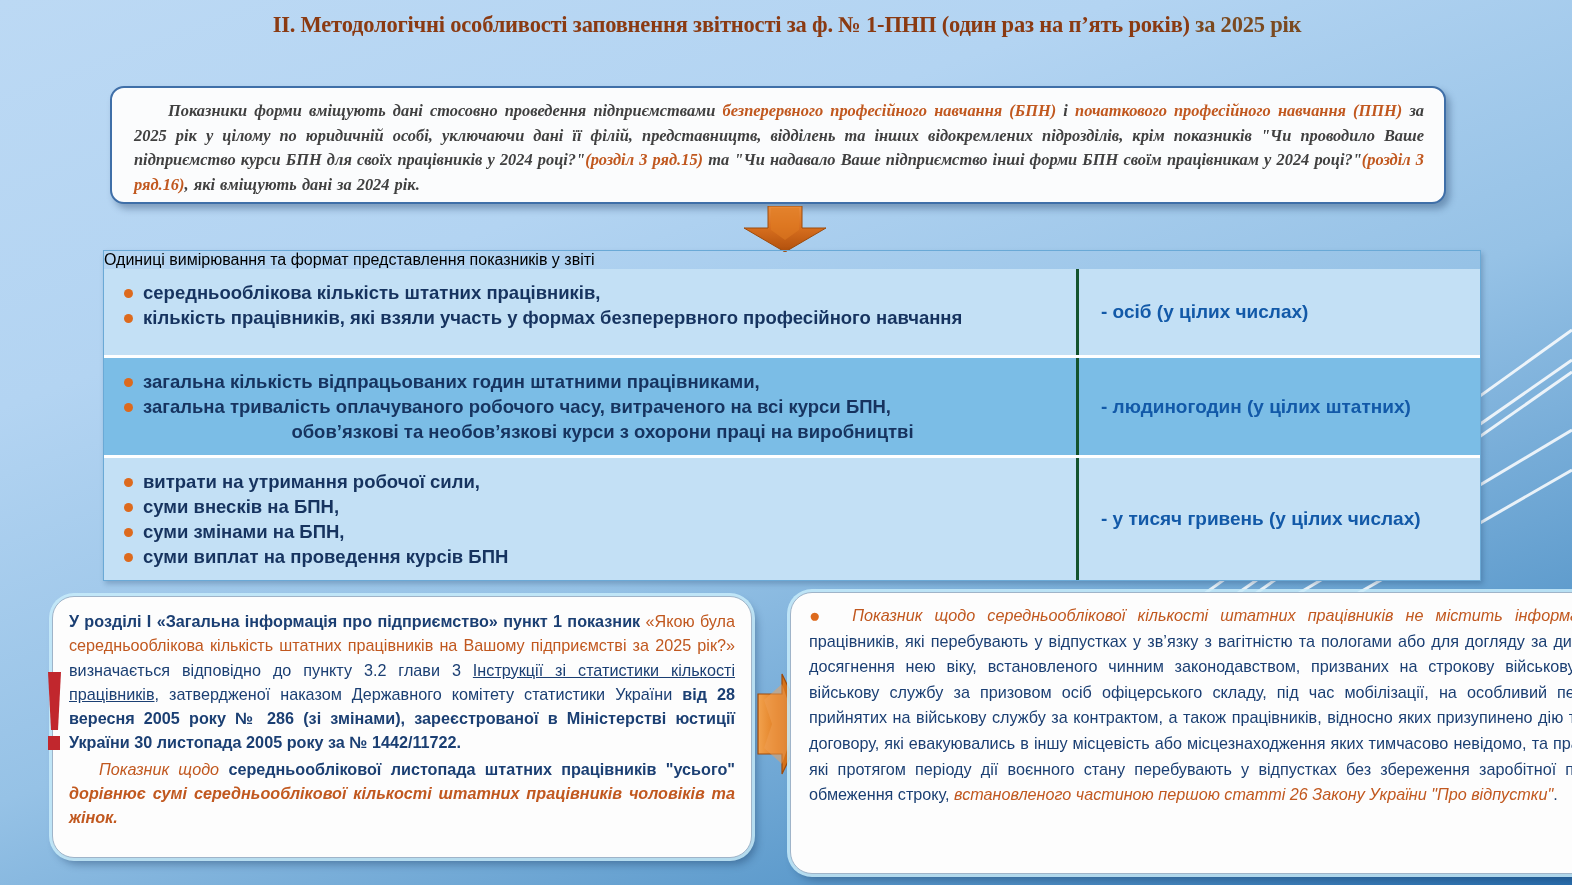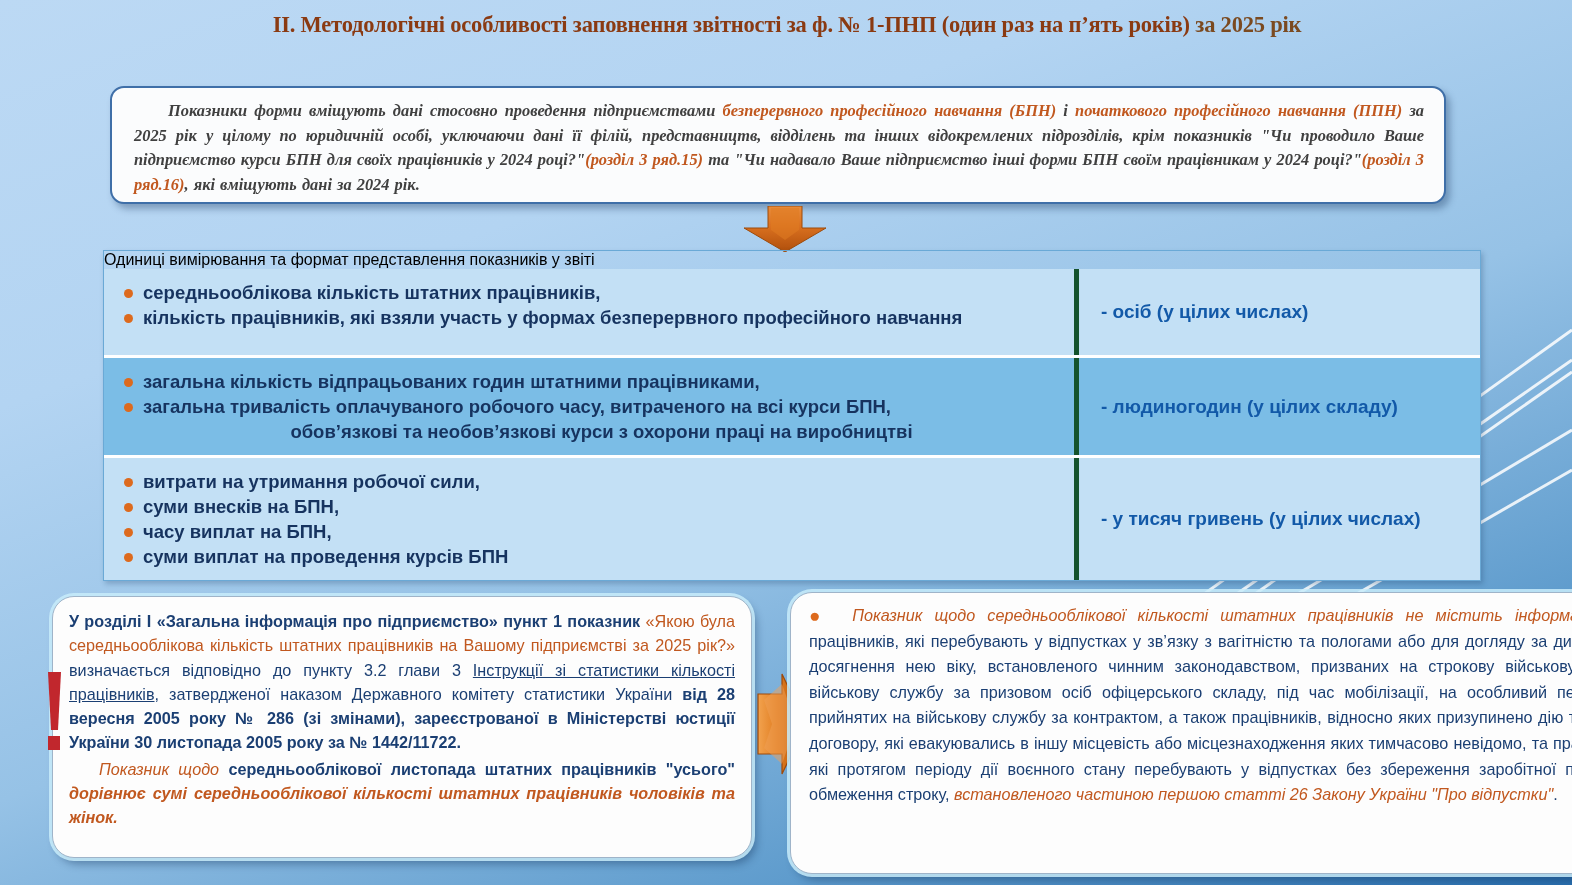--- a/index.html
+++ b/index.html
@@ -44,21 +44,21 @@
     text-indent:34px;
     word-spacing:1px;
   }
   .or { color:#c1581f; }
   .dk { color:#404040; }
 
   
   .downarrow { position:absolute; left:741px; top:206px; width:88px; height:46px; }
   .row { display:flex; width:100%; border-bottom:3px solid #ffffff; }
   .row:last-child { border-bottom:none; }
-  .cell-l { width:975px; padding:11px 14px 11px 18px; border-right:5px solid #14532d; }
+  .cell-l { width:975px; padding:11px 14px 11px 18px; border-right:3px solid #14532d; }
   .cell-r { flex:1; padding:11px 14px 11px 22px; display:flex; align-items:center; }
   .light { background:#c3e0f5; }
   .mid   { background:#7bbde6; }
   .tbl-wrap {
     position:absolute; left:86px; top:250px; width:1378px;
     border:1px solid #6aa9d6;
     box-shadow:2px 3px 5px rgba(20,50,90,.25);
     margin-left:17px;
   }
   .bullets li {
@@ -166,30 +166,30 @@
 
   <div class="row mid">
     <div class="cell-l mid" style="min-height:86px;">
       <ul class="bullets">
         <li>загальна кількість відпрацьованих годин штатними працівниками,</li>
         <li>загальна тривалість оплачуваного робочого часу, витраченого на всі курси БПН,</li>
         <li class="nob">обов’язкові та необов’язкові курси з охорони праці на виробництві</li>
       </ul>
     </div>
     <div class="cell-r mid">
-      <span class="unit">- людиногодин (у цілих складу)</span>
+      <span class="unit">- людиногодин (у цілих штатних)</span>
     </div>
   </div>
 
   <div class="row light">
     <div class="cell-l light" style="min-height:94px;">
       <ul class="bullets">
         <li>витрати на утримання робочої сили,</li>
         <li>суми внесків на БПН,</li>
-        <li>часу виплат на БПН,</li>
+        <li>суми змінами на БПН,</li>
         <li>суми виплат на проведення курсів БПН</li>
       </ul>
     </div>
     <div class="cell-r light">
       <span class="unit">- у тисяч гривень (у цілих числах)</span>
     </div>
   </div>
 </div>
 
 <div class="botbox botleft">

